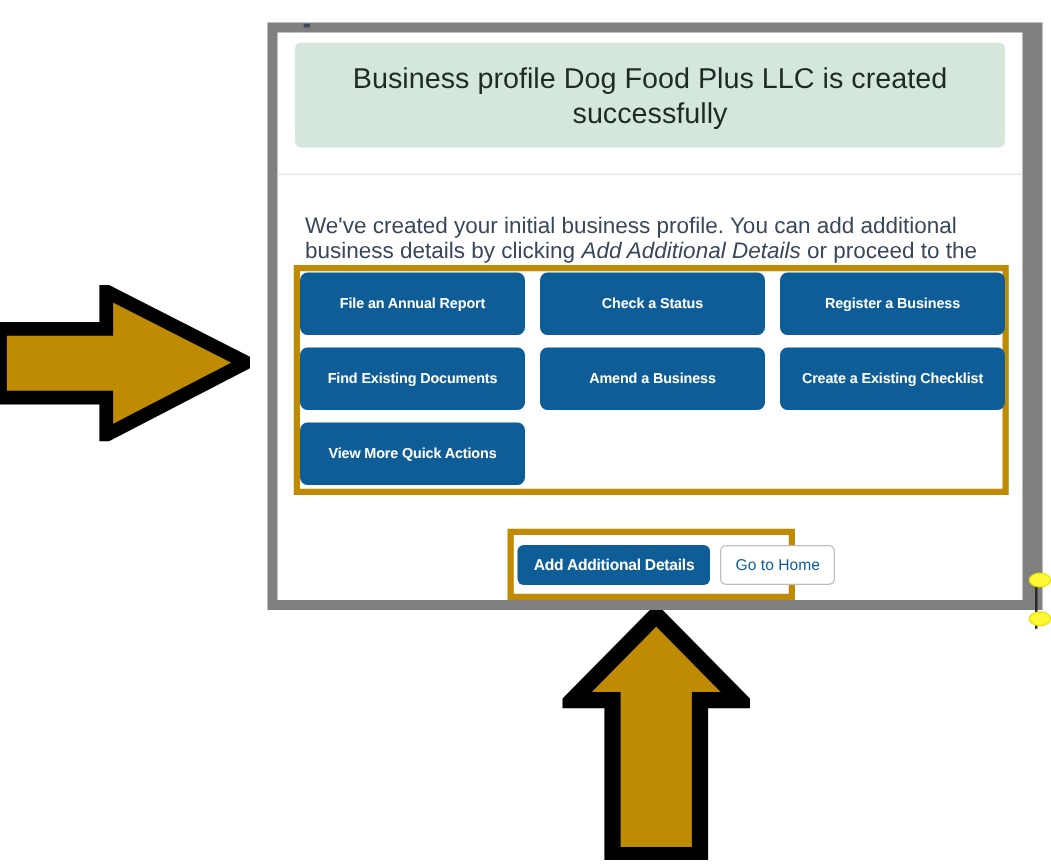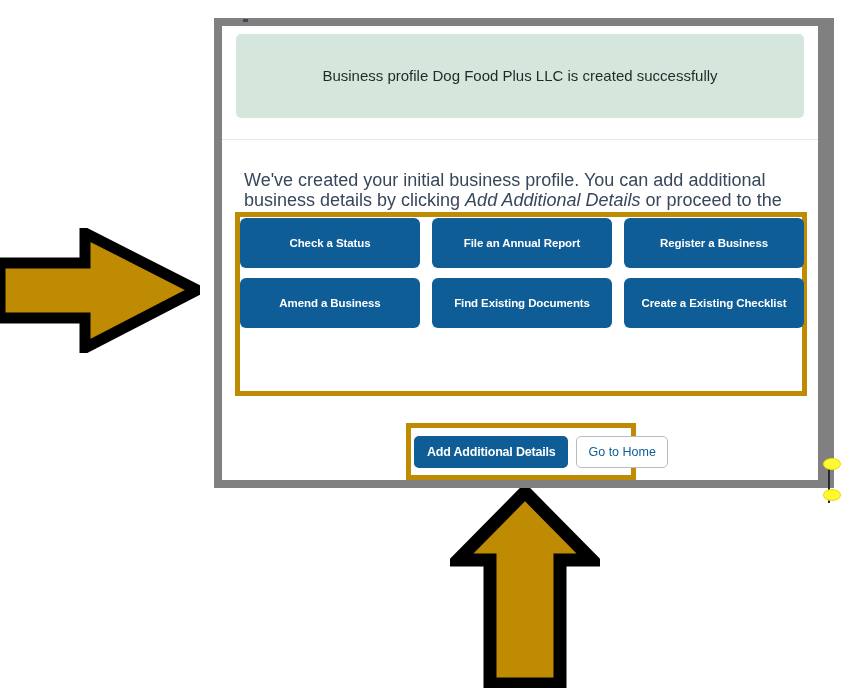--- a/index.html
+++ b/index.html
@@ -57,21 +57,21 @@
     height: 84px;
     background: #d5e7dd;
     border-radius: 5px;
     display: flex;
     align-items: center;
     justify-content: center;
     box-sizing: border-box;
     padding: 0 26px;
   }
   #success-banner-text {
-    font-size: 15px;
+    font-size: 23px;
     line-height: 28px;
     color: #1d2b24;
     text-align: center;
     font-weight: 400;
   }
 
   
   #card-divider {
     position: absolute;
     left: 0px;
@@ -241,26 +241,27 @@
     <div id="success-banner-text">Business profile Dog Food Plus LLC is created successfully</div>
   </div>
 
   <div id="card-divider"></div>
 
   <p id="body-paragraph"><span>We've created your initial business profile. You can add additional business details by clicking </span><span class="em">Add Additional Details</span><span> or proceed to the dashboard by clicking </span><span class="em">Go to Home</span><span>.</span></p>
 
   <div id="quick-actions-highlight"></div>
 
   <div id="quick-actions-grid">
+    <button class="quick-action-button">File an Annual Report</button>
     <button class="quick-action-button">Check a Status</button>
-    <button class="quick-action-button">File an Annual Report</button>
     <button class="quick-action-button">Register a Business</button>
+    <button class="quick-action-button">Find Existing Documents</button>
     <button class="quick-action-button">Amend a Business</button>
-    <button class="quick-action-button">Find Existing Documents</button>
     <button class="quick-action-button">Create a Existing Checklist</button>
+    <button class="quick-action-button">View More Quick Actions</button>
   </div>
 
   <div id="footer-highlight"></div>
 
   <div id="footer-actions">
     <button id="add-additional-details-button">Add Additional Details</button>
     <button id="go-to-home-button">Go to Home</button>
   </div>
 
 </div>

